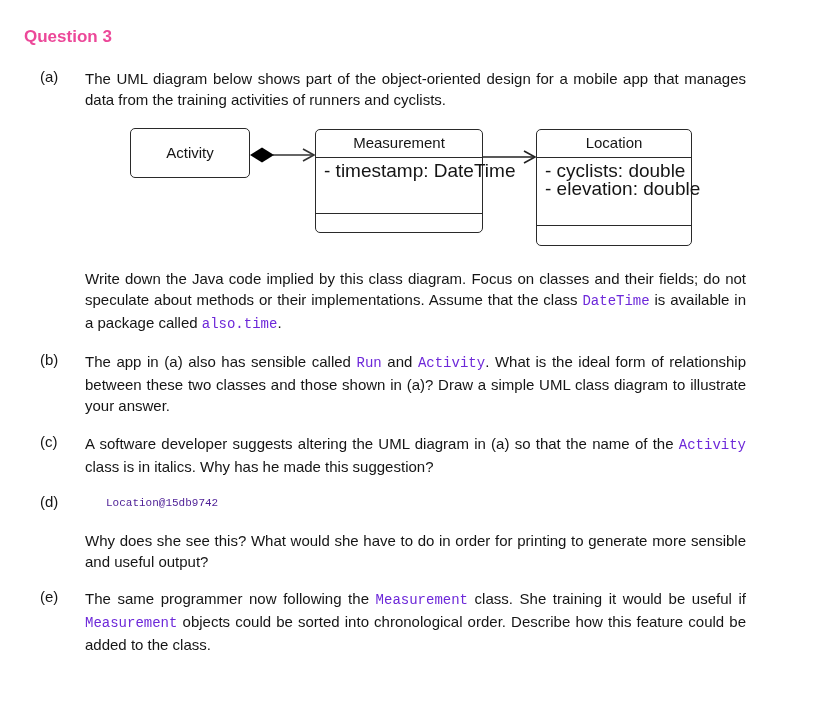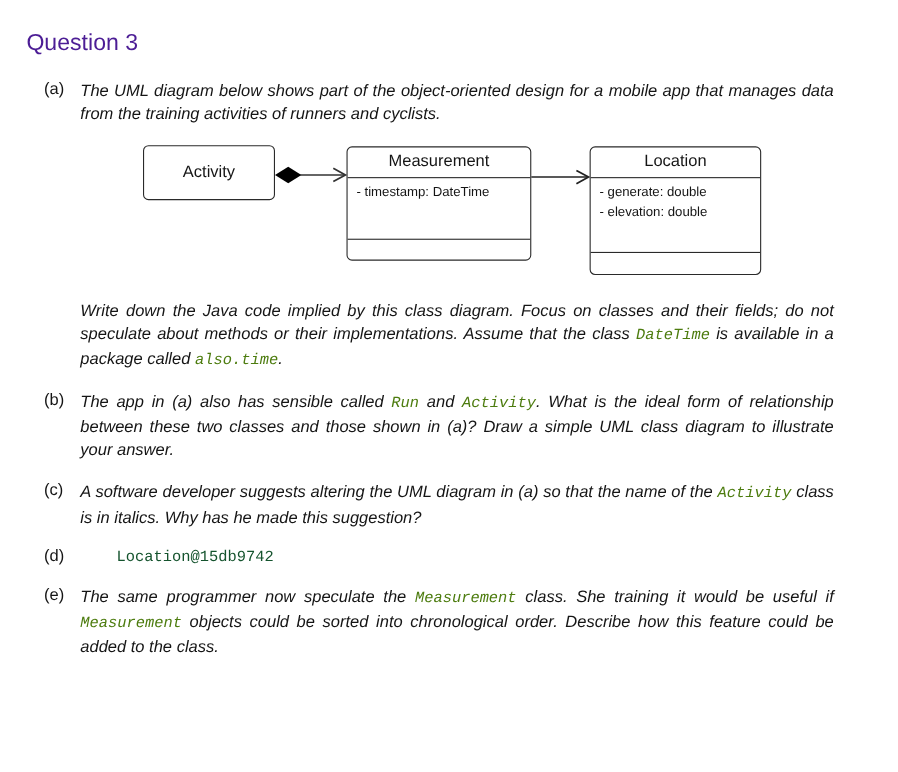--- a/index.html
+++ b/index.html
@@ -9,57 +9,56 @@
   }
   body {
     width: 816px;
     height: 702px;
     overflow: hidden;
     font-family: "Liberation Sans", sans-serif;
     font-size: 15px;
     color: #151515;
   }
   .page-title {
-    font-weight: normal;
-    font-size: 21px;
+    font-weight: bold;
+    font-size: 17px;
     margin: 27px 0 0 24px;
-    color: #4c1d95;
+    color: #ec4899;
   }
   .part {
     position: relative;
     margin-left: 40px;
     width: 722px;
     padding-left: 29px;
     box-sizing: border-box;
   }
   .part-label {
     position: absolute;
     left: 0;
     top: 0;
   }
   .mt-first  { margin-top: 21px; }
   .mt-part-b { margin-top: 16px; }
   .mt-part-c { margin-top: 17px; }
   .mt-part-d { margin-top: 16px; }
   .mt-part-e { margin-top: 14px; }
   p.para {
-    margin: 4px;
+    margin: 16px;
     text-align: justify;
     line-height: 21px;
-    font-style: italic;
   }
   .mono {
     font-family: "Liberation Mono", "DejaVu Sans Mono", monospace;
     font-size: 14px;
-    color: #4d7c0f;
+    color: #6d28d9;
   }
   .code-line {
     font-family: "Liberation Mono", "DejaVu Sans Mono", monospace;
-    font-size: 14px;
-    color: #14532d;
+    font-size: 11px;
+    color: #4c1d95;
     margin: 14px 0 10px 37px;
     line-height: 21px;
   }
 
   
   .diagram {
     position: relative;
     width: 566px;
     height: 121px;
     margin: 18px 0 19px 61px;
@@ -99,21 +98,21 @@
     padding: 4px 0 5px 0;
     line-height: 18px;
   }
   .uml-class.measurement .uml-name,
   .uml-class.location .uml-name {
     border-bottom: 1.4px solid #2a2a2a;
   }
   .uml-fields {
     flex: 1;
     border-bottom: 1.4px solid #2a2a2a;
-    font-size: 12px;
+    font-size: 19px;
     line-height: 17.5px;
     padding: 4px 6px 4px 8px;
     white-space: nowrap;
   }
   .uml-empty {
     flex: 0 0 auto;
   }
   .uml-class.measurement .uml-empty { height: 18px; }
   .uml-class.location .uml-empty { height: 19px; }
 </style>
@@ -145,21 +144,21 @@
         <div class="uml-name">Measurement</div>
         <div class="uml-fields">
           <div>- timestamp: DateTime</div>
         </div>
         <div class="uml-empty"></div>
       </div>
 
       <div class="uml-class location">
         <div class="uml-name">Location</div>
         <div class="uml-fields">
-          <div>- generate: double</div>
+          <div>- cyclists: double</div>
           <div>- elevation: double</div>
         </div>
         <div class="uml-empty"></div>
       </div>
     </div>
 
     <p class="para"><span>Write down the Java code implied by this class diagram.  Focus on classes and their fields; do not speculate about methods or their implementations.  Assume that the class </span><span class="mono">DateTime</span><span> is available in a package called </span><span class="mono">also.time</span><span>.</span></p>
   </section>
 
   <section class="part mt-part-b">
@@ -168,20 +167,21 @@
   </section>
 
   <section class="part mt-part-c">
     <span class="part-label">(c)</span>
     <p class="para"><span>A software developer suggests altering the UML diagram in (a) so that the name of the </span><span class="mono">Activity</span><span> class is in italics.  Why has he made this suggestion?</span></p>
   </section>
 
   <section class="part mt-part-d">
     <span class="part-label">(d)</span>
     <div class="code-line">Location@15db9742</div>
+    <p class="para para-follow"><span>Why does she see this?  What would she have to do in order for printing to generate more sensible and useful output?</span></p>
   </section>
 
   <section class="part mt-part-e">
     <span class="part-label">(e)</span>
-    <p class="para"><span>The same programmer now speculate the </span><span class="mono">Measurement</span><span> class.  She training it would be useful if </span><span class="mono">Measurement</span><span> objects could be sorted into chronological order.  Describe how this feature could be added to the class.</span></p>
+    <p class="para"><span>The same programmer now following the </span><span class="mono">Measurement</span><span> class.  She training it would be useful if </span><span class="mono">Measurement</span><span> objects could be sorted into chronological order.  Describe how this feature could be added to the class.</span></p>
   </section>
 
 </div>
 
 </body></html>

